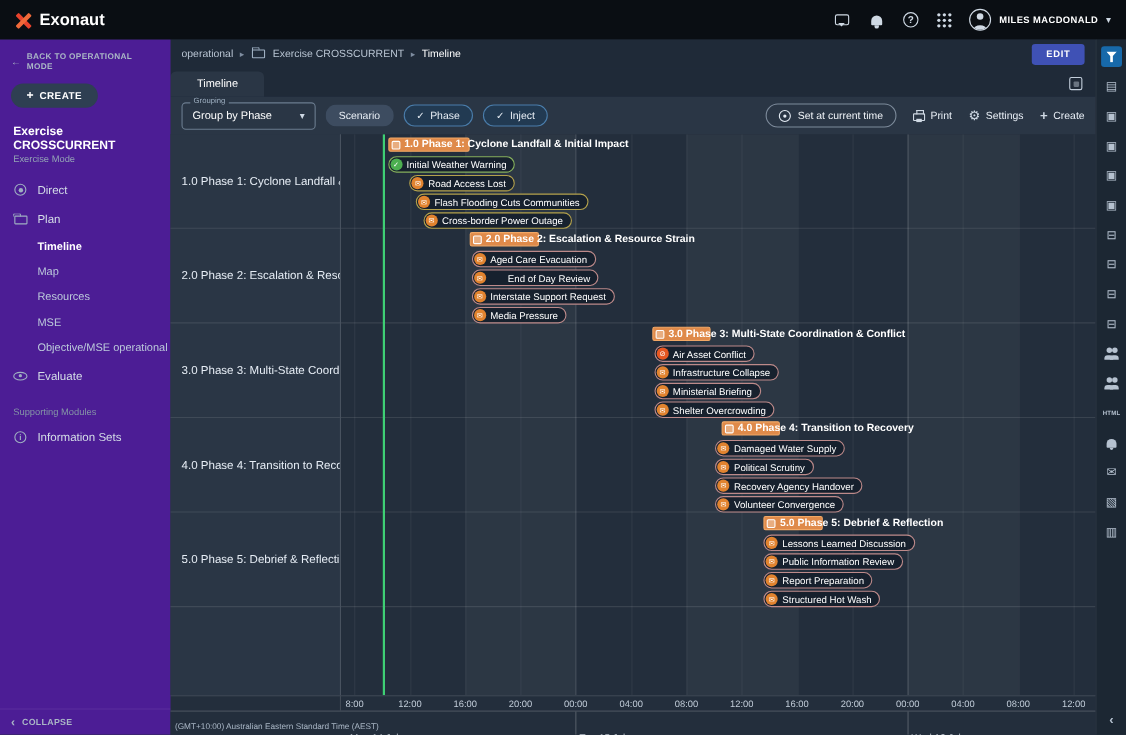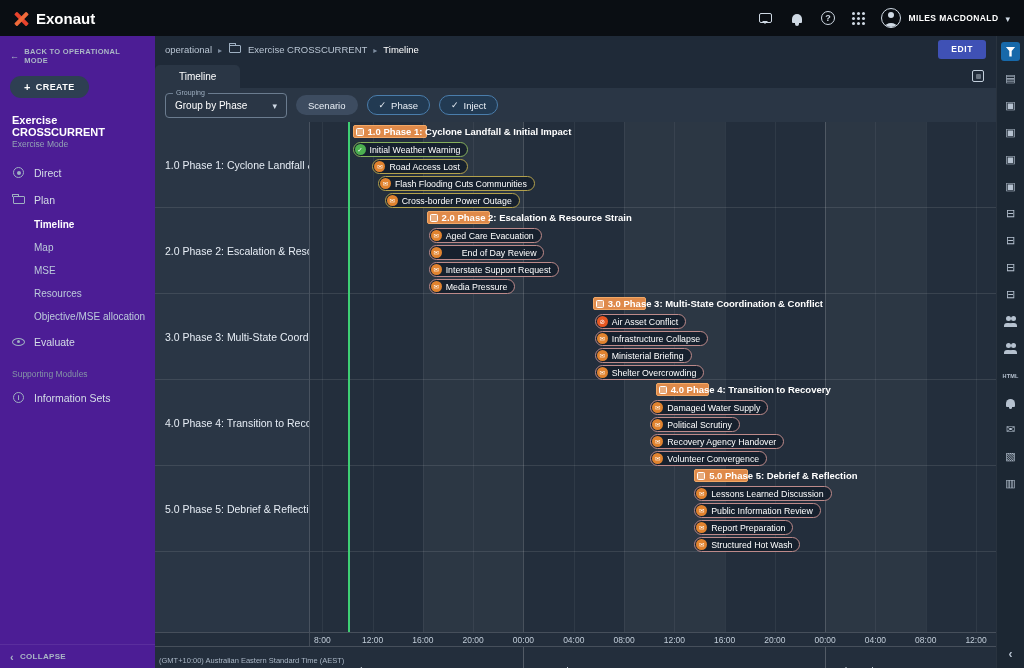--- a/index.html
+++ b/index.html
@@ -184,27 +184,27 @@
         </span>
       <span>Plan</span>
     </div>
     <div class="sb-sub active">
         <span>Timeline</span>
       </div>
     <div class="sb-sub">
         <span>Map</span>
       </div>
     <div class="sb-sub">
+        <span>Resources</span>
+      </div>
+    <div class="sb-sub">
         <span>MSE</span>
       </div>
     <div class="sb-sub">
-        <span>Resources</span>
-      </div>
-    <div class="sb-sub">
-        <span>Objective/MSE allocation</span>
+        <span>Objective/MSE operational</span>
       </div>
     <div class="sb-item">
       <span class="sb-ic">
           <span class="ic-eye"></span>
         </span>
       <span>Evaluate</span>
     </div>
     <div class="sb-section">Supporting Modules</div>
     <div class="sb-item">
       <span class="sb-ic">
@@ -243,20 +243,36 @@
         </div>
         <div class="chip">
             <span>Scenario</span>
           </div>
         <div class="chip checked">
             <span>Phase</span>
           </div>
         <div class="chip checked">
             <span>Inject</span>
           </div>
+        <div class="toolbar-right">
+          <button class="btn-outline">
+            <span class="ic-target"></span>
+            <span>Set at current time</span>
+          </button>
+          <span class="tool-link">
+            <span class="ic-print"></span>
+            <span>Print</span>
+          </span>
+          <span class="tool-link gear">
+              <span>Settings</span>
+            </span>
+          <span class="tool-link plus">
+              <span>Create</span>
+            </span>
+        </div>
       </div>
       <div class="timeline-body">
         <div class="labels-col">
             <div class="row-label" style="height: 86px;">1.0 Phase 1: Cyclone Landfall &amp; Initia...</div>
             <div class="row-label" style="height: 86px;">2.0 Phase 2: Escalation &amp; Resource S...</div>
             <div class="row-label" style="height: 86px;">3.0 Phase 3: Multi-State Coordination...</div>
             <div class="row-label" style="height: 86px;">4.0 Phase 4: Transition to Recovery</div>
             <div class="row-label" style="height: 86px;">5.0 Phase 5: Debrief &amp; Reflection</div>
           </div>
         <div class="grid-area">

